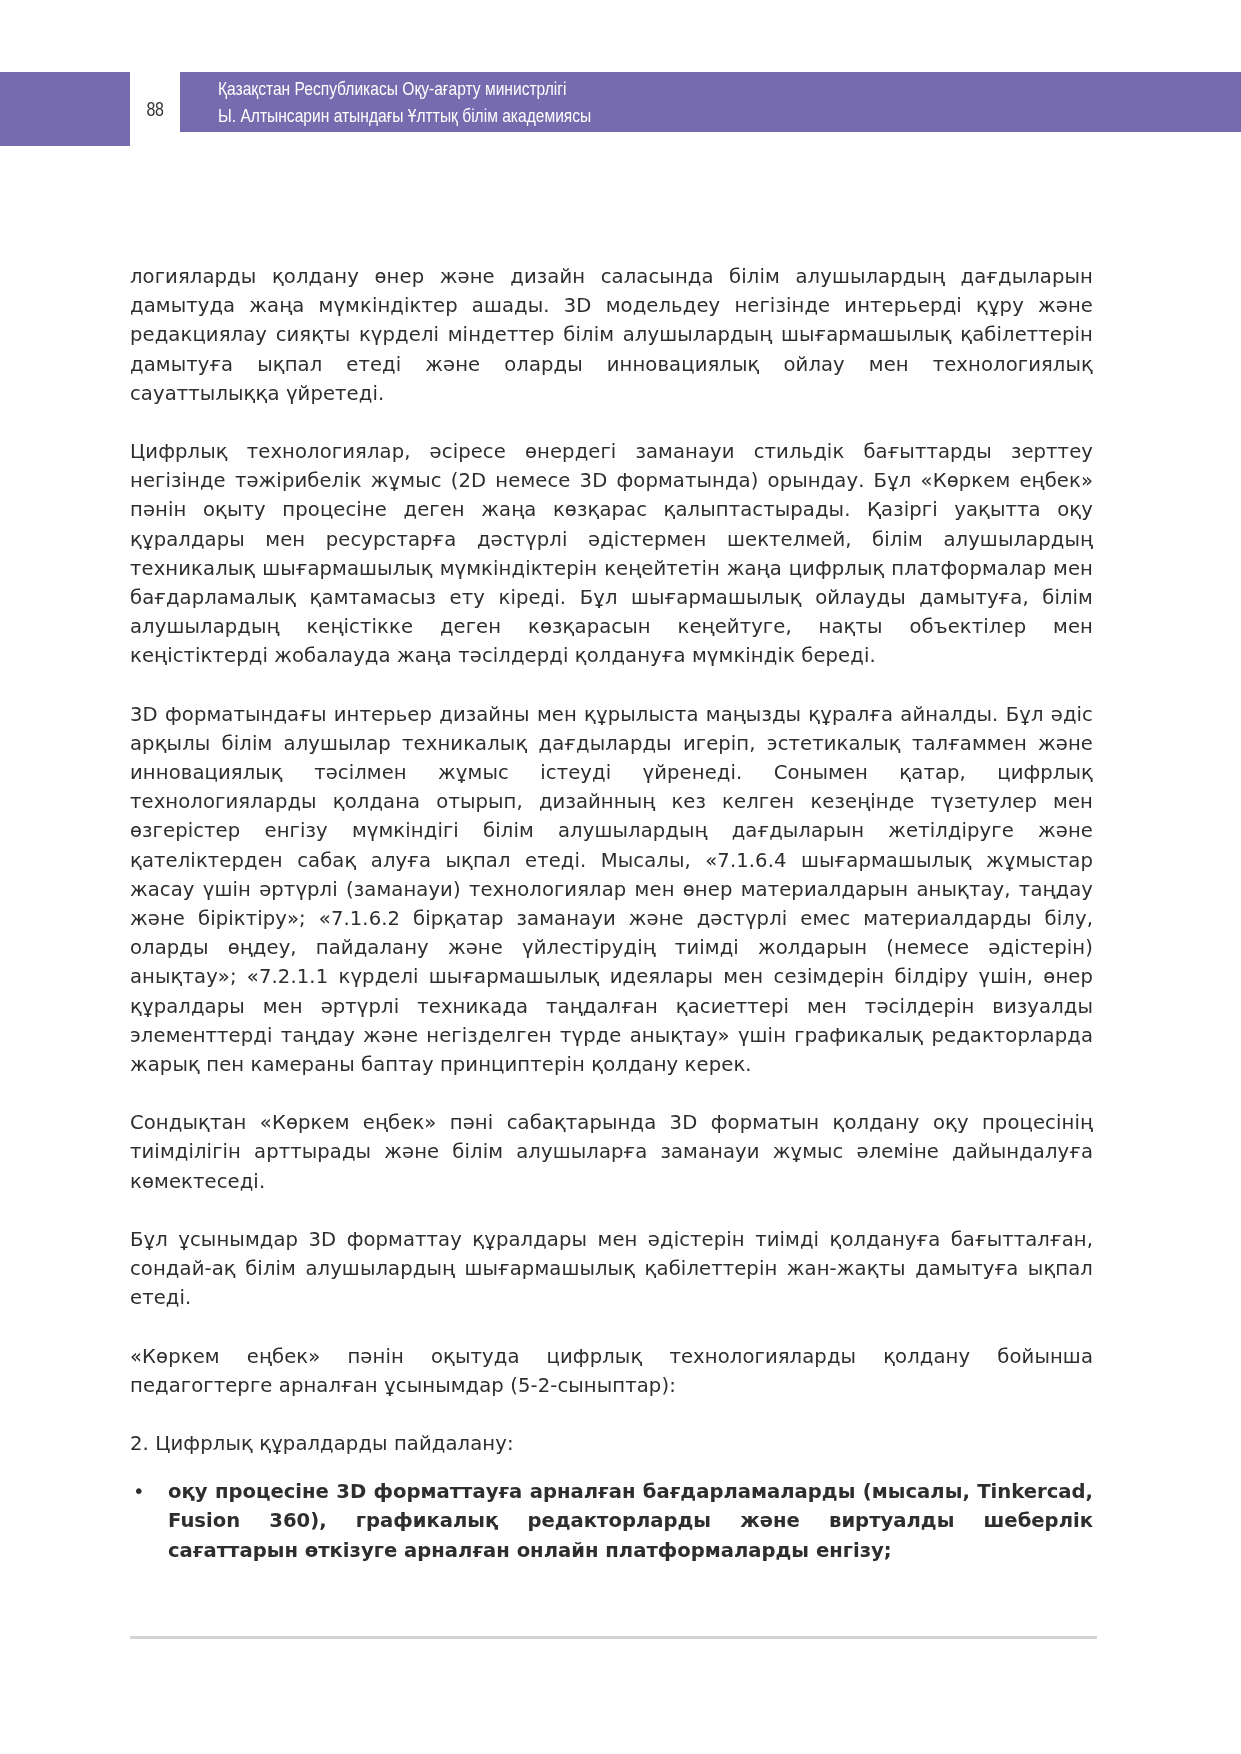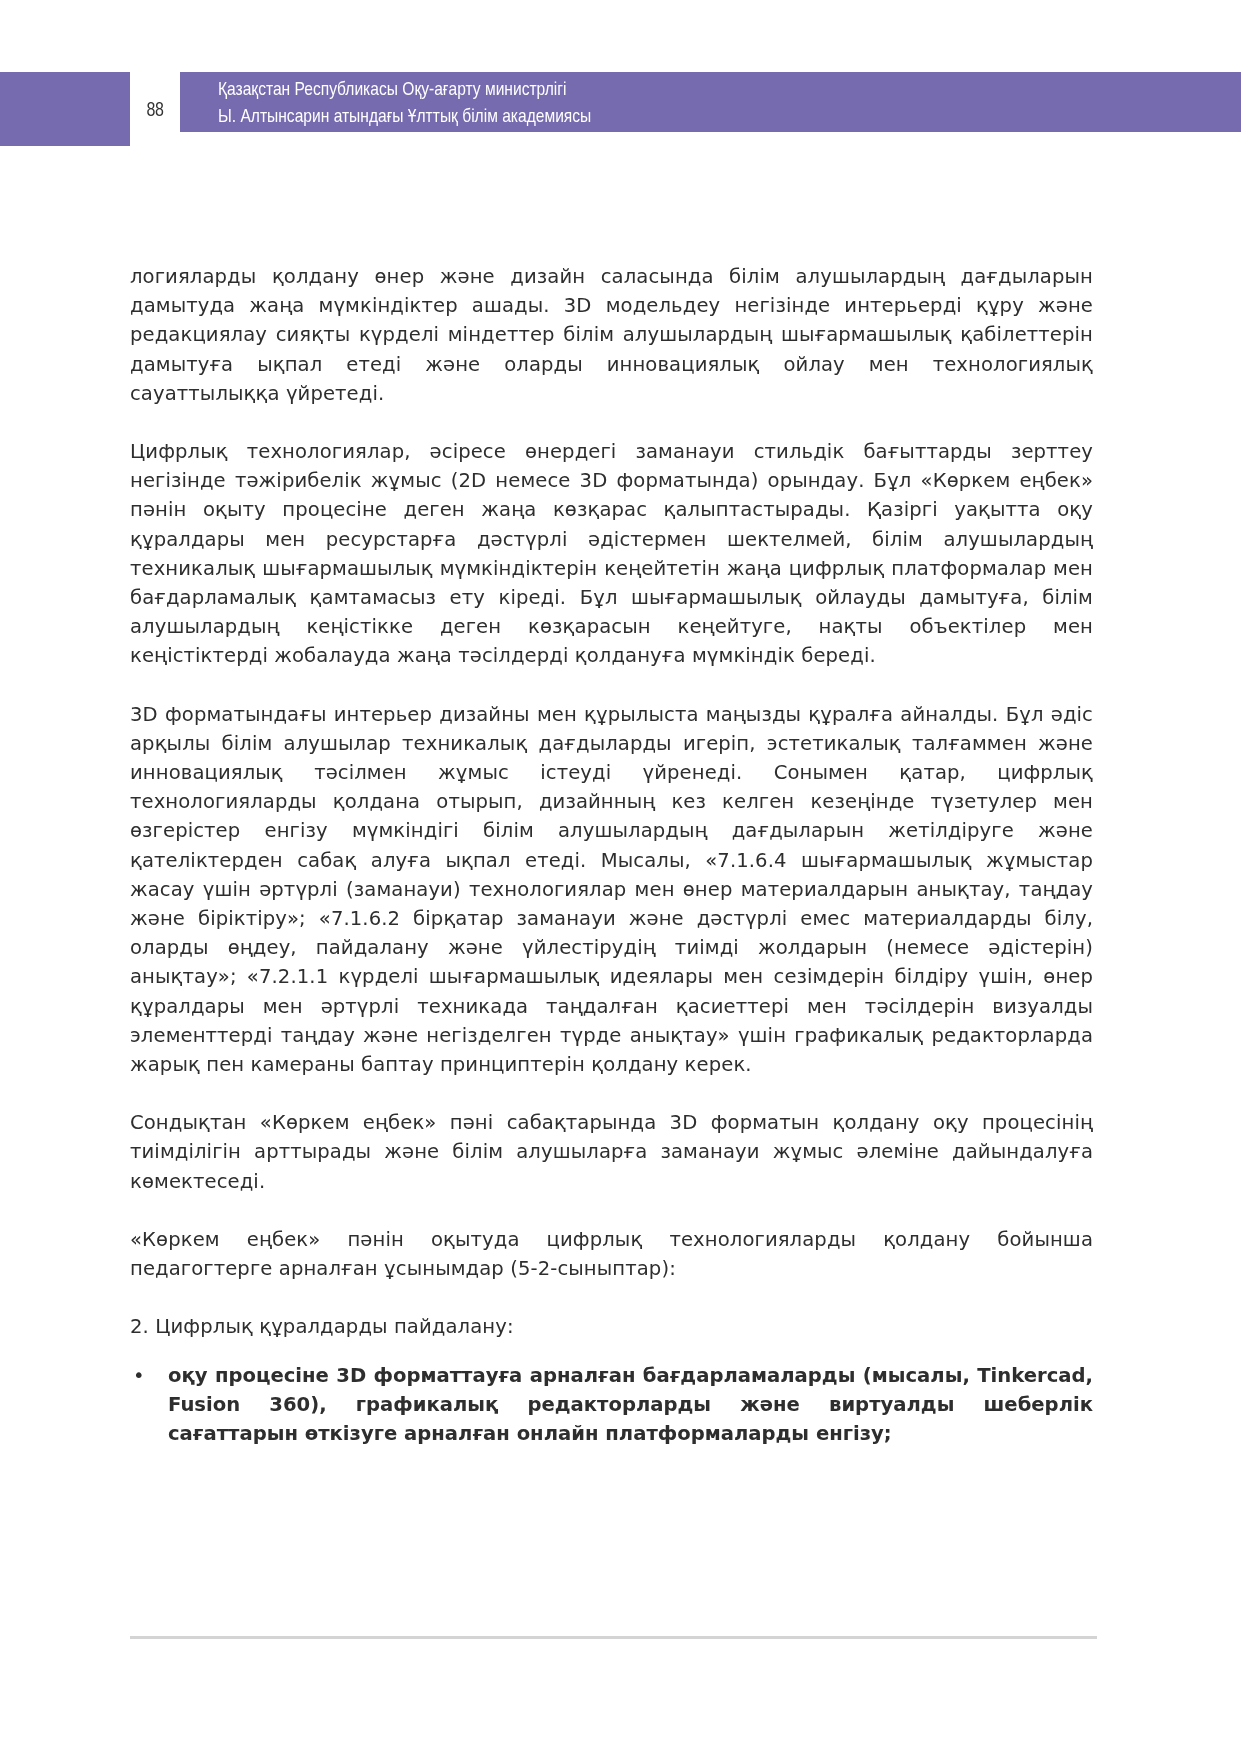--- a/index.html
+++ b/index.html
@@ -49,20 +49,21 @@
 <div class="hdr-right">
   <div class="hdr-line">Қазақстан Республикасы Оқу-ағарту министрлігі</div>
   <div class="hdr-line">Ы. Алтынсарин атындағы Ұлттық білім академиясы</div>
 </div>
 
 <div class="content">
   <p class="par">логияларды қолдану өнер және дизайн саласында білім алушылардың дағдыларын дамытуда жаңа мүмкіндіктер ашады. 3D модельдеу негізінде интерьерді құру және редакциялау сияқты күрделі міндеттер білім алушылардың шығармашылық қабілеттерін дамытуға ықпал етеді және оларды инновациялық ойлау мен технологиялық сауаттылыққа үйретеді.</p>
   <p class="par">Цифрлық технологиялар, әсіресе өнердегі заманауи стильдік бағыттарды зерттеу негізінде тәжірибелік жұмыс (2D немесе 3D форматында) орындау. Бұл «Көркем еңбек» пәнін оқыту процесіне деген жаңа көзқарас қалыптастырады. Қазіргі уақытта оқу құралдары мен ресурстарға дәстүрлі әдістермен шектелмей, білім алушылардың техникалық шығармашылық мүмкіндіктерін кеңейтетін жаңа цифрлық платформалар мен бағдарламалық қамтамасыз ету кіреді. Бұл шығармашылық ойлауды дамытуға, білім алушылардың кеңістікке деген көзқарасын кеңейтуге, нақты объектілер мен кеңістіктерді жобалауда жаңа тәсілдерді қолдануға мүмкіндік береді.</p>
   <p class="par">3D форматындағы интерьер дизайны мен құрылыста маңызды құралға айналды. Бұл әдіс арқылы білім алушылар техникалық дағдыларды игеріп, эстетикалық талғаммен және инновациялық тәсілмен жұмыс істеуді үйренеді. Сонымен қатар, цифрлық технологияларды қолдана отырып, дизайнның кез келген кезеңінде түзетулер мен өзгерістер енгізу мүмкіндігі білім алушылардың дағдыларын жетілдіруге және қателіктерден сабақ алуға ықпал етеді. Мысалы, «7.1.6.4 шығармашылық жұмыстар жасау үшін әртүрлі (заманауи) технологиялар мен өнер материалдарын анықтау, таңдау және біріктіру»; «7.1.6.2 бірқатар заманауи және дәстүрлі емес материалдарды білу, оларды өңдеу, пайдалану және үйлестірудің тиімді жолдарын (немесе әдістерін) анықтау»; «7.2.1.1 күрделі шығармашылық идеялары мен сезімдерін білдіру үшін, өнер құралдары мен әртүрлі техникада таңдалған қасиеттері мен тәсілдерін визуалды элементтерді таңдау және негізделген түрде анықтау» үшін графикалық редакторларда жарық пен камераны баптау принциптерін қолдану керек.</p>
   <p class="par">Сондықтан «Көркем еңбек» пәні сабақтарында 3D форматын қолдану оқу процесінің тиімділігін арттырады және білім алушыларға заманауи жұмыс әлеміне дайындалуға көмектеседі.</p>
+  <p class="par">Бұл ұсынымдар 3D форматтау құралдары мен әдістерін тиімді қолдануға бағытталған, сондай-ақ білім алушылардың шығармашылық қабілеттерін жан-жақты дамытуға ықпал етеді.</p>
   <p class="par">«Көркем еңбек» пәнін оқытуда цифрлық технологияларды қолдану бойынша педагогтерге арналған ұсынымдар (5-2-сыныптар):</p>
   <p class="par tight">2. Цифрлық құралдарды пайдалану:</p>
   <div class="list-item">
     <span class="bullet">•</span>
     <span class="list-text">оқу процесіне 3D форматтауға арналған бағдарламаларды (мысалы, Tinkercad, Fusion 360), графикалық редакторларды және виртуалды шеберлік сағаттарын өткізуге арналған онлайн платформаларды енгізу;</span>
   </div>
 </div>
 
 <div class="footer-rule"></div>
 

